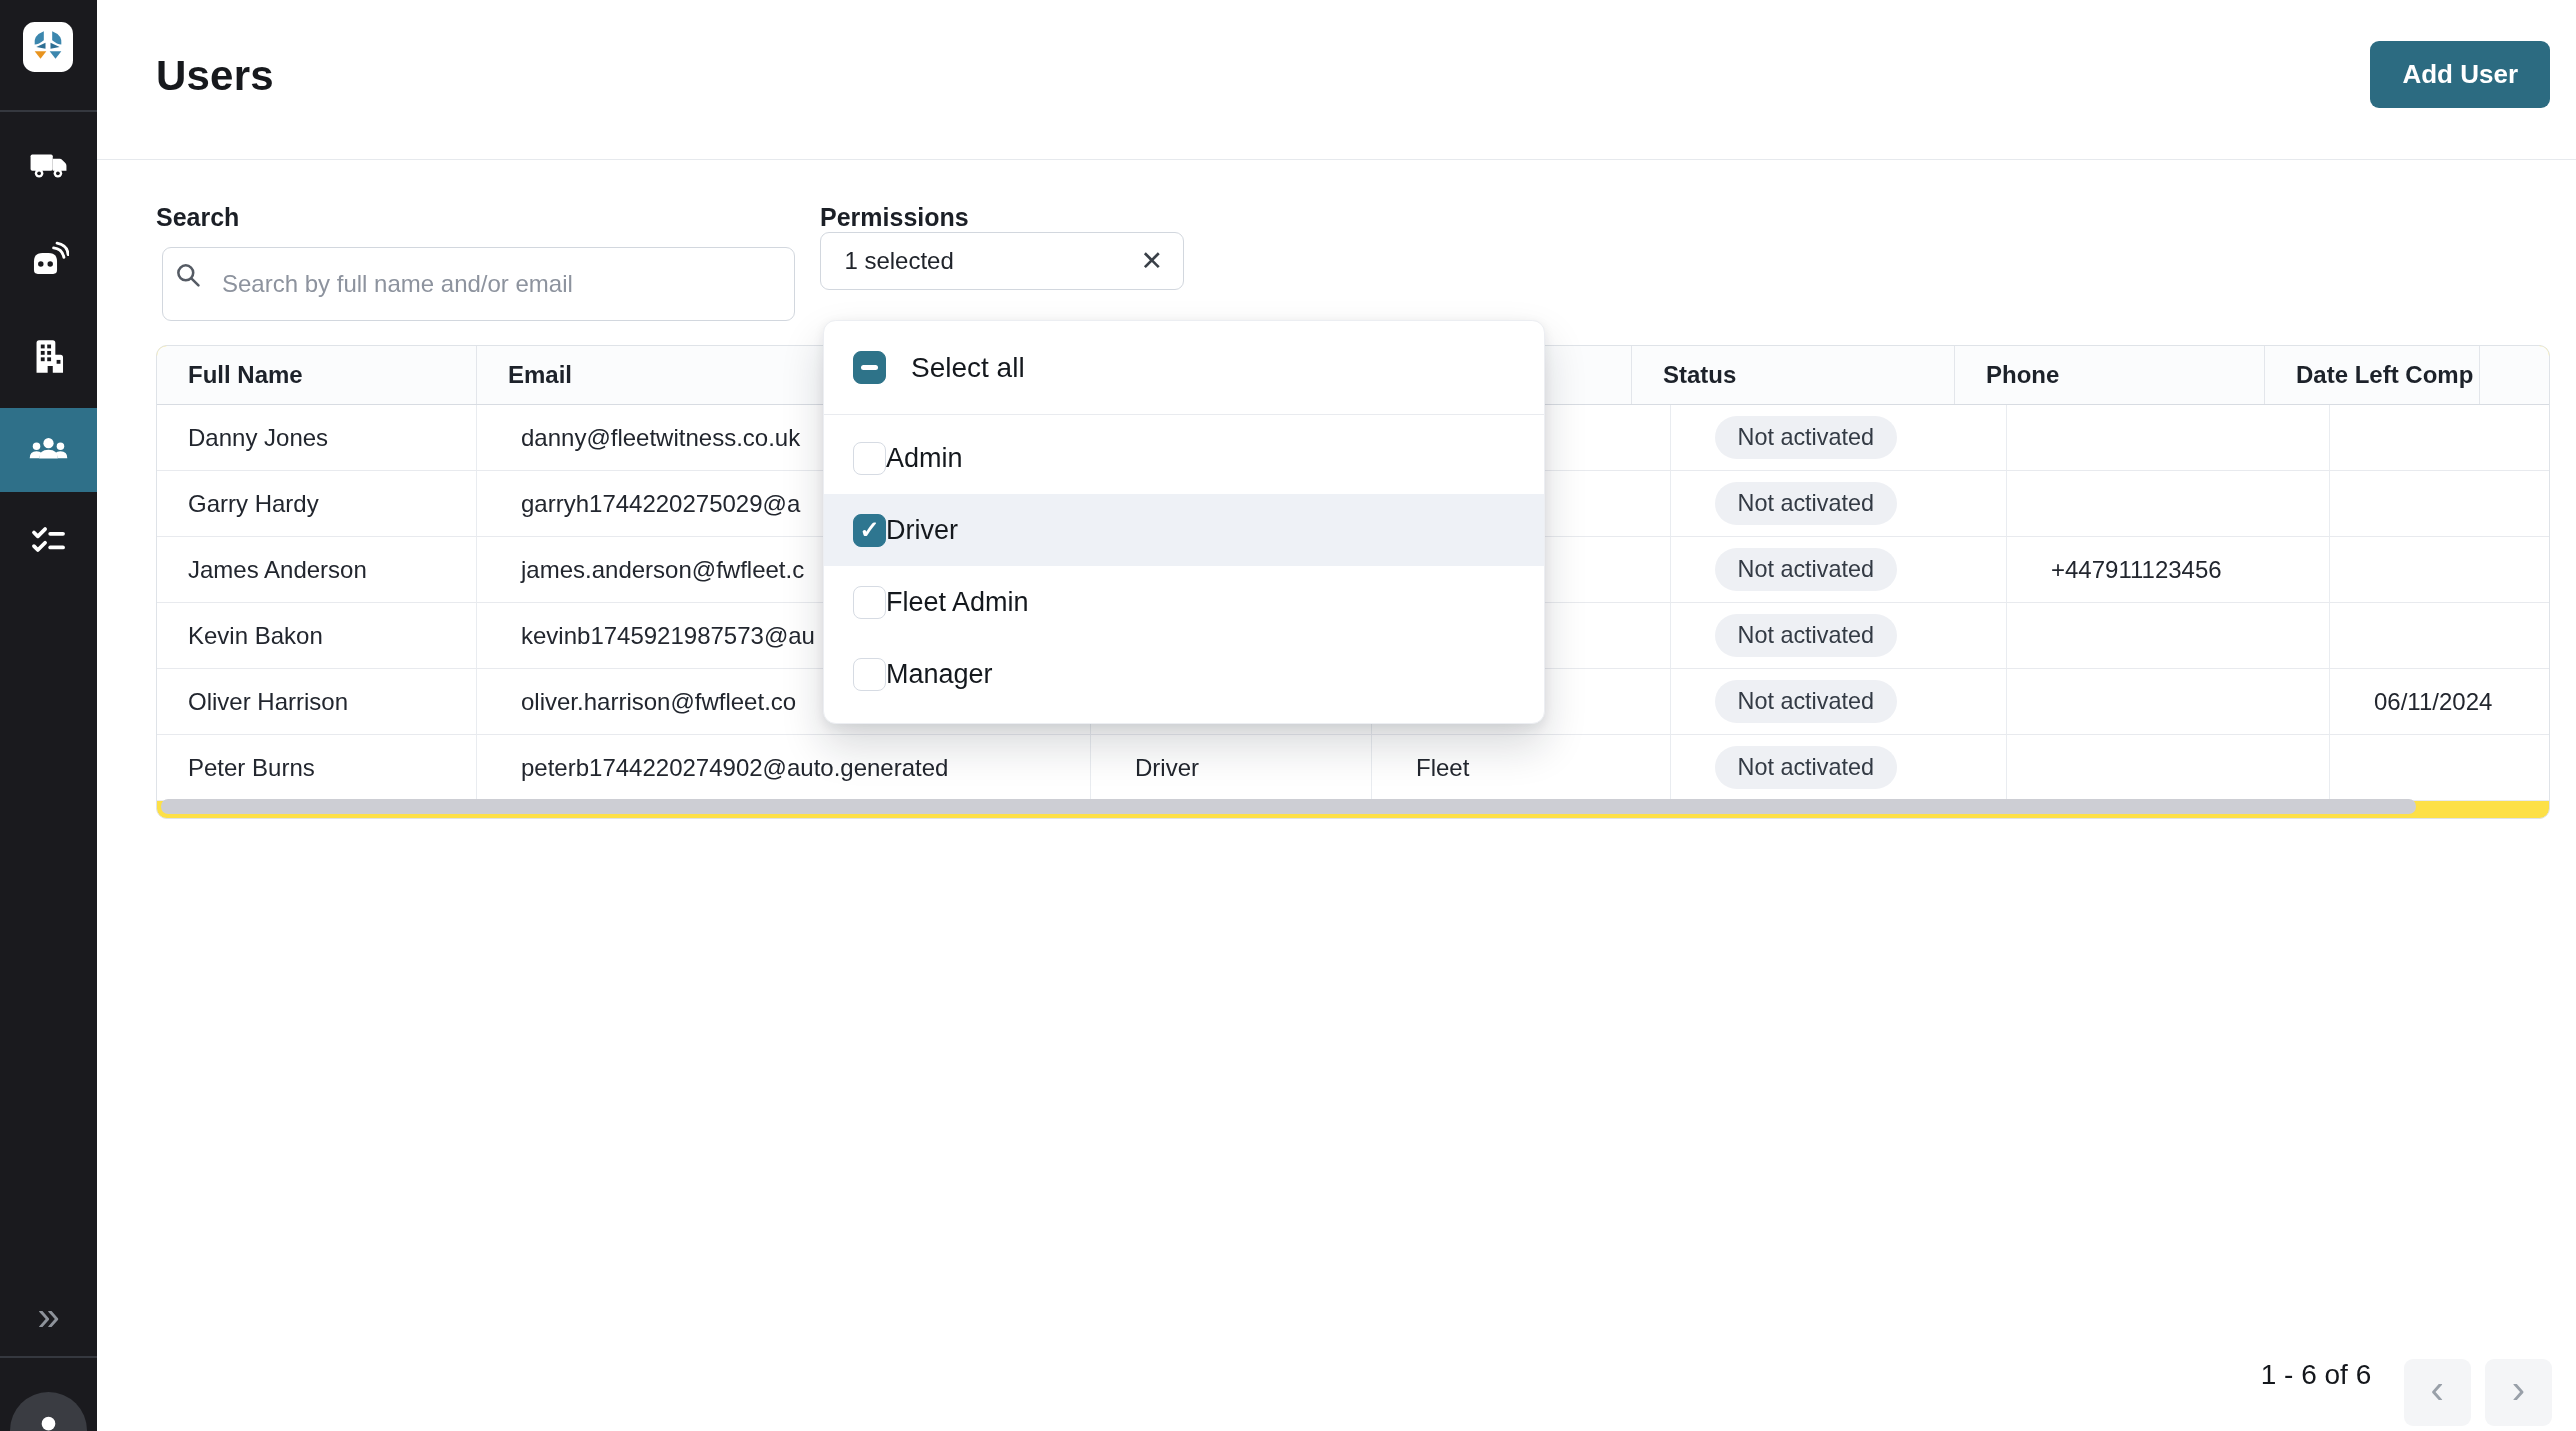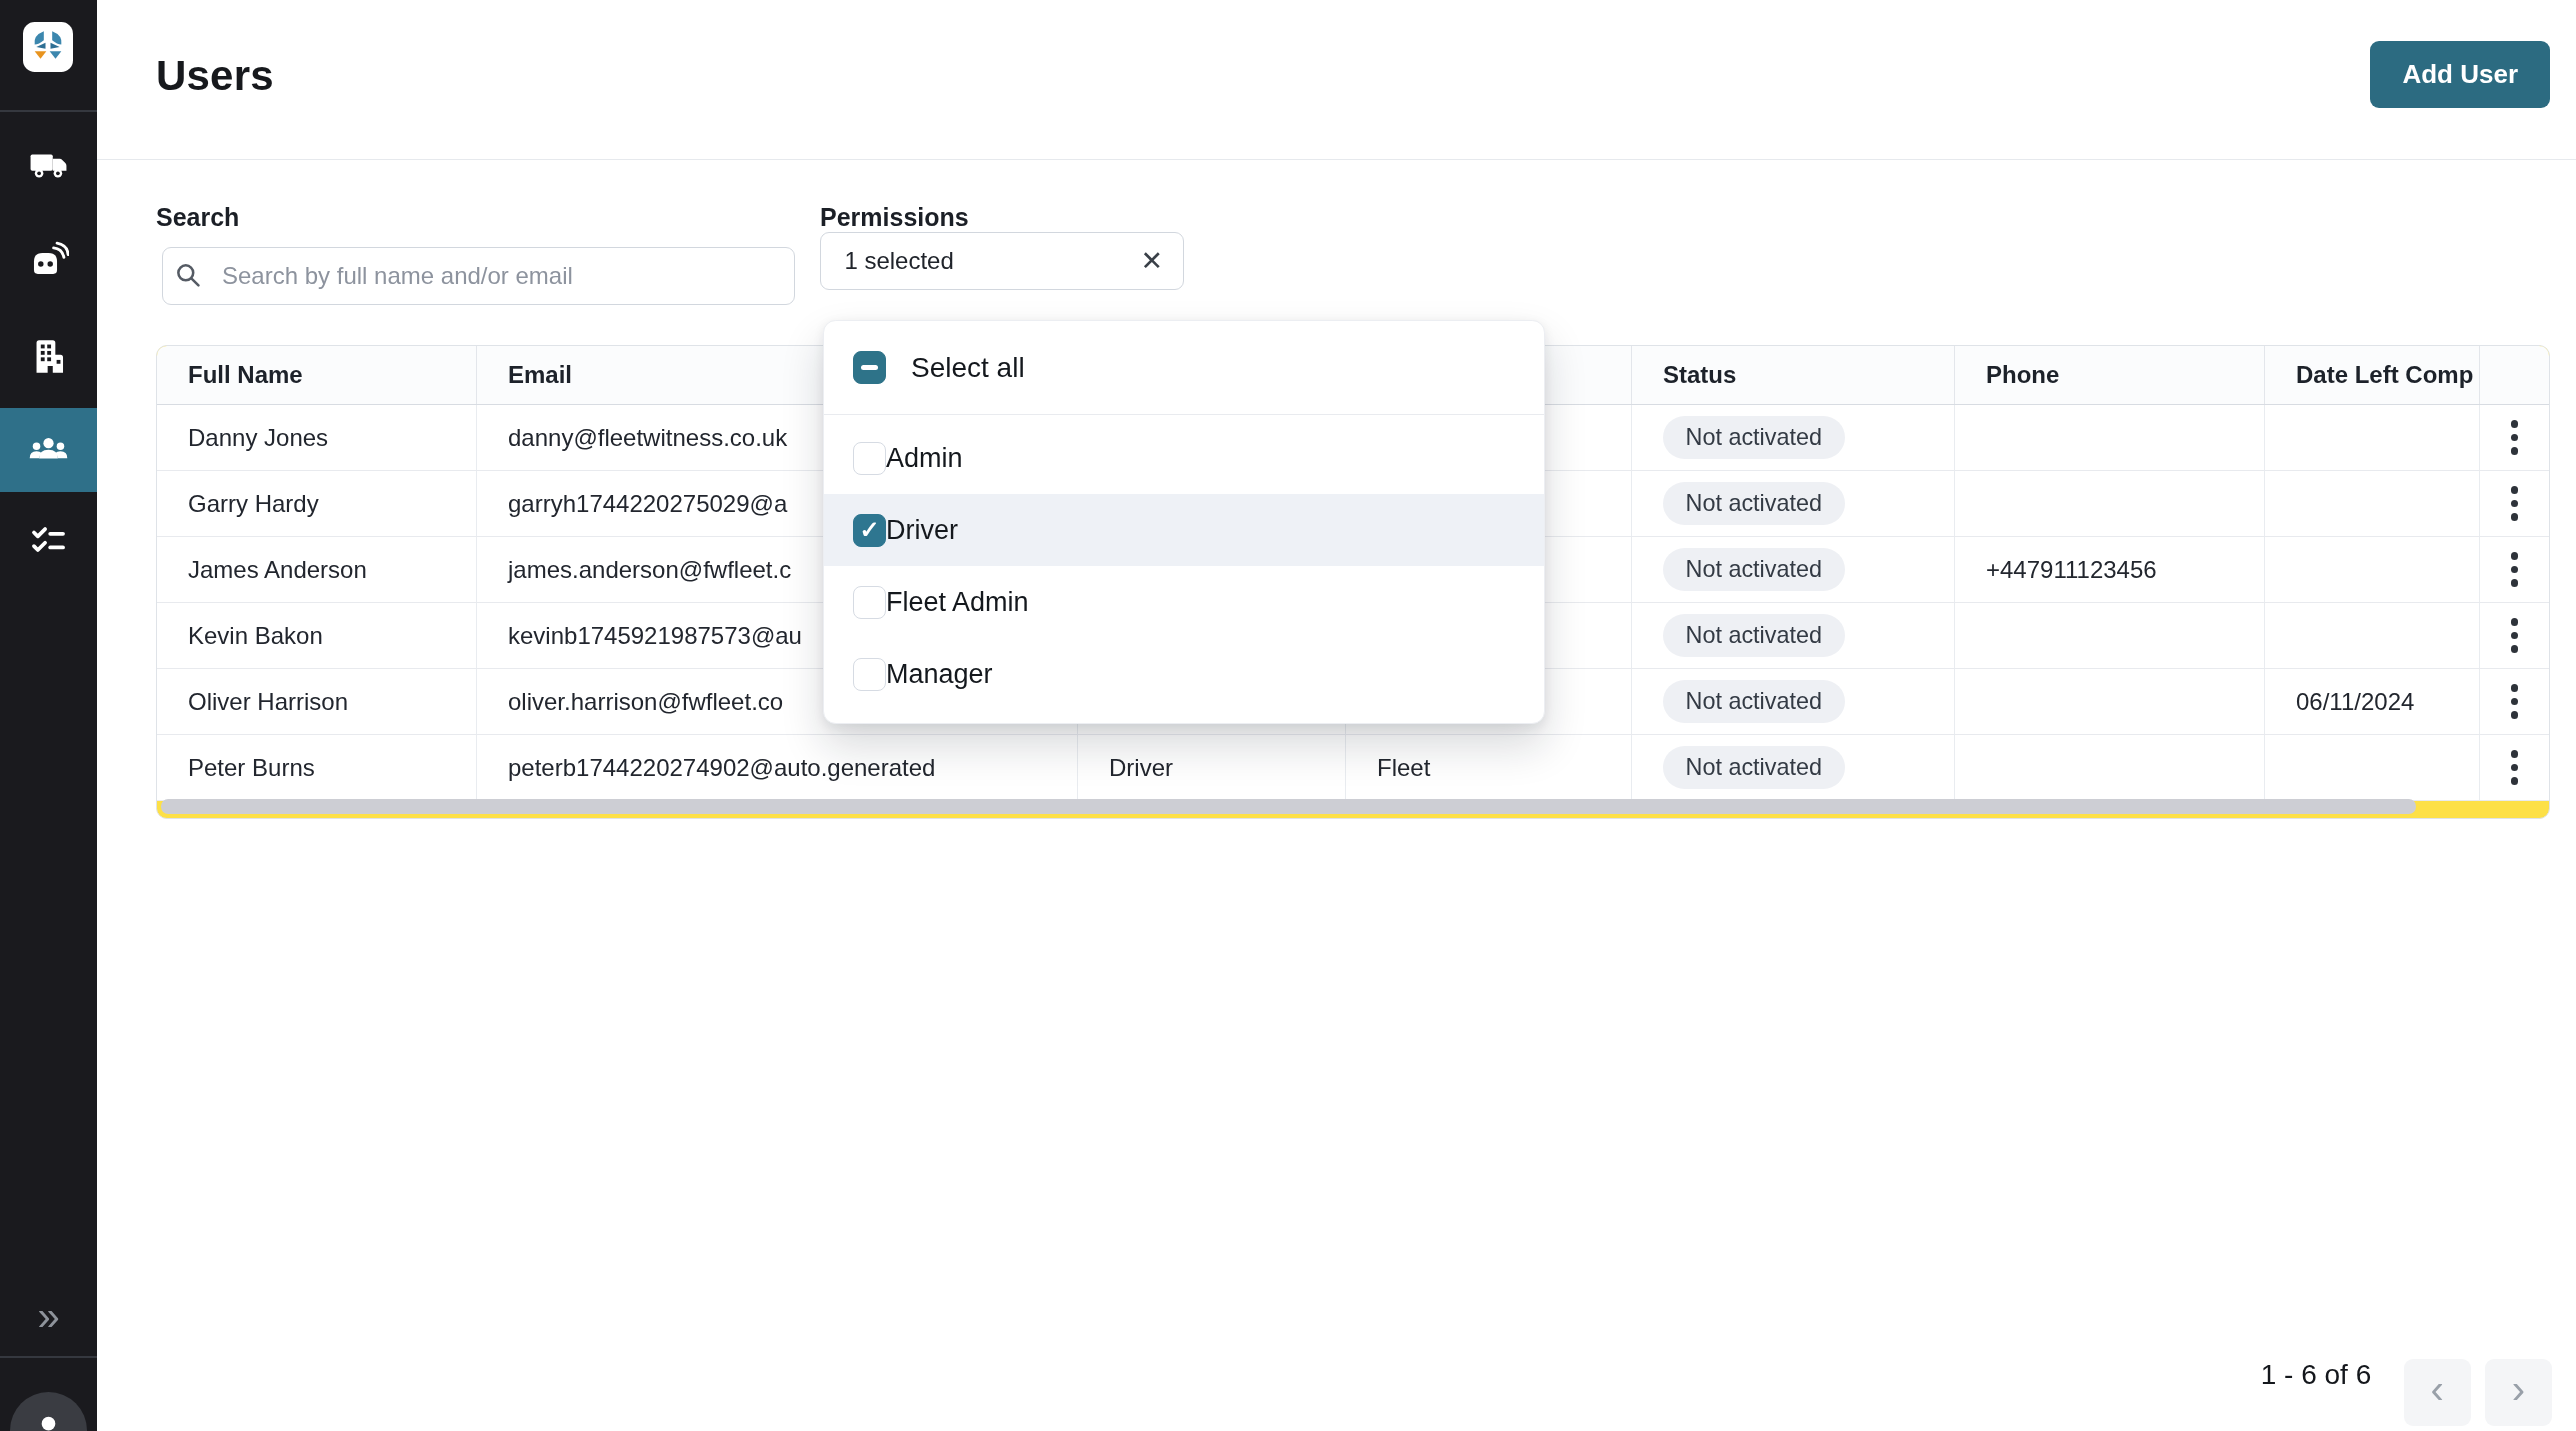--- a/index.html
+++ b/index.html
@@ -26,21 +26,21 @@
   
   .page-header { position:absolute; left:97px; top:0; width:2479px; height:160px; border-bottom:1.8px solid #e6e9ed; background:#fff; }
   .page-title { position:absolute; left:59px; top:52px; font-size:42px; font-weight:700; color:#17191d; letter-spacing:0.2px; }
   .add-user-btn { position:absolute; right:26px; top:41px; height:67px; padding:0 32px; background:#2c6b81; border:none; border-radius:9px;
                   color:#ffffff; font-size:26px; font-weight:700; font-family:"Liberation Sans", sans-serif; cursor:pointer; }
 
   
   .field-label { position:absolute; font-size:25px; font-weight:700; color:#1b1f26;text-align:center; }
   .search-label { left:156px; top:203px; }
   .perm-label { left:820px; top:203px; }
-  .search-box { position:absolute; left:156px; top:247px; width:639px; height:58px;padding-left:6px; }
+  .search-box { position:absolute; left:156px; top:247px; width:639px; height:74px;padding-left:6px; }
   .search-box input { width:100%; height:100%; border:1.8px solid #d2d7de; border-radius:9px; padding:0 18px 0 59px;
                       font-size:24px; font-family:"Liberation Sans", sans-serif; color:#20242b; outline:none; background:#fff; }
   .search-box input::placeholder { color:#8d939e; }
   .search-icon { position:absolute; left:18px; top:14.4px; width:29px; height:29px; pointer-events:none; }
   .perm-select { position:absolute; left:820px; top:232px; width:364px; height:58px; border:1.8px solid #d2d7de; border-radius:9px;
                  background:#fff; display:flex; align-items:center; padding:0 20px 0 23.4px; cursor:pointer; }
   .perm-value { font-size:24px; color:#20242b; flex:1; }
   .perm-clear { font-size:27px; color:#3a4048; line-height:1; cursor:pointer; }
 
   
@@ -59,21 +59,21 @@
   .cb.checked::after { content:"\2713"; color:#fff; font-size:24px; font-weight:700; line-height:1; }
 
   
   .users-table { position:absolute; left:156px; top:345px; width:2394px; height:474px; border:1.8px solid #dfe3e8; border-radius:10.8px;
                  background:#fde047; overflow:hidden; }
   .tgrid { display:grid; grid-template-columns:320px 601px 268px 286px 323px 310px 215px 1fr; }
   .thead { height:59px; background:#fbfcfd; border-bottom:1.8px solid #d8dce2; }
   .th { display:flex; align-items:center; padding:0 31px; font-size:24px; font-weight:700; color:#1d222a;
         border-right:1.8px solid #e3e6eb; white-space:nowrap; overflow:hidden; }
   .th:last-child { border-right:none; }
-  .trow { height:66px; border-bottom:1.8px solid #e8eaee; background:#fff; }
+  .trow { height:66px; border-bottom:1.8px solid #e8eaee; background:#fff;gap:13px; }
   .td { display:flex; align-items:center; padding:0 31px; font-size:24px; color:#22262e;
         border-right:1.8px solid #e9ecf0; white-space:nowrap; overflow:hidden; }
   .td:last-child { border-right:none; justify-content:center; padding:0; }
   .badge { background:#eef0f4; color:#333a44; font-size:23.4px; font-weight:500; padding:8px 22.5px; border-radius:899px; white-space:nowrap; }
   .kebab { display:flex; flex-direction:column; gap:6.3px; cursor:pointer; padding:9px; }
   .kebab i { width:7.2px; height:7.2px; border-radius:50%; background:#2e333a; display:block; }
   .scroll-track { position:absolute; left:3.6px; right:3.6px; bottom:4.5px; height:14.4px; }
   .scroll-thumb { width:2255px; height:14.4px; border-radius:7.2px; background:#cdced4; cursor:pointer; }
 
   

